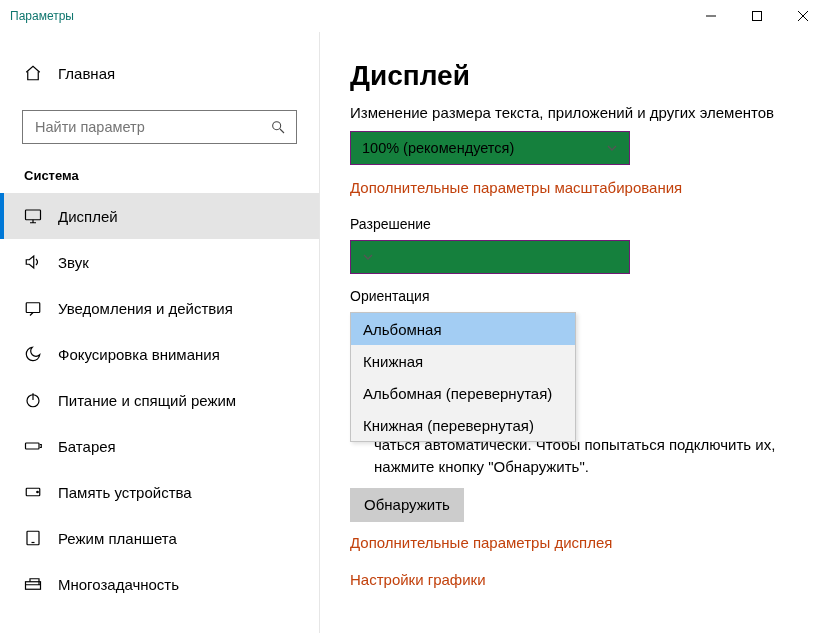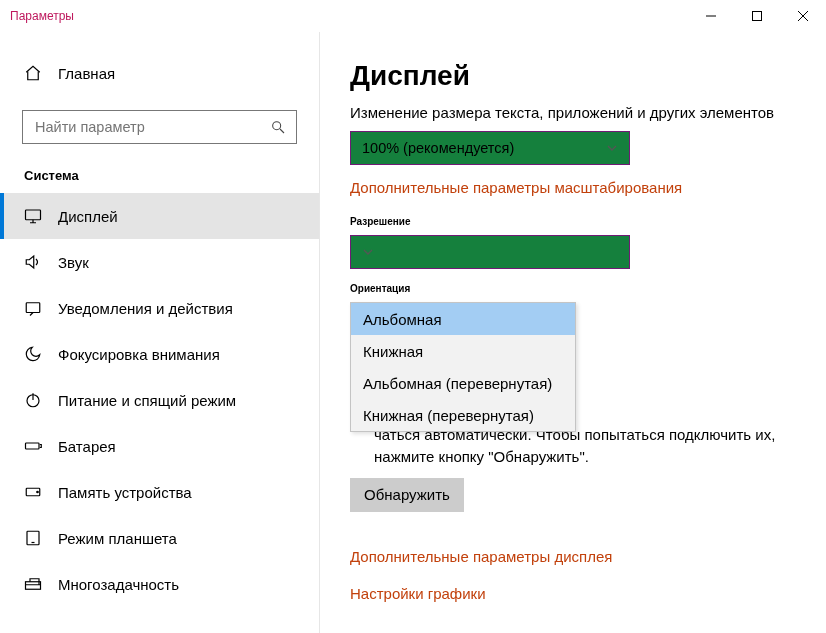--- a/index.html
+++ b/index.html
@@ -18,21 +18,21 @@
   
   .titlebar {
     height: 32px;
     display: flex;
     align-items: center;
     justify-content: space-between;
     padding-left: 10px;
   }
   .titlebar .title {
     font-size: 12px;
-    color: #be185d;
+    color: #0f766e;
   }
   .titlebar .win-controls {
     display: flex;
     height: 100%;
   }
   .titlebar .win-btn {
     width: 46px;
     display: flex;
     align-items: center;
     justify-content: center;
@@ -147,23 +147,22 @@
     background: #15803d;
   }
   .combo .chev { color: #555; }
   .link {
     color: #c2410c;
     display: inline-block;
     margin-bottom: 20px;
     font-size: 15px;
   }
   .label-sm {
-    font-size: 10px;
+    font-size: 14px;
     margin-bottom: 8px;
-    font-weight: bold;
   }
 
   
   .orient-wrap {
     position: relative;
     width: 280px;
     margin-bottom: 14px;
   }
   .orient-list {
     position: absolute;
@@ -197,21 +196,21 @@
   }
 
   .btn-grey {
     background: #cccccc;
     border: none;
     height: 34px;
     padding: 0 14px;
     font-size: 15px;
     font-family: inherit;
     cursor: default;
-    margin-bottom: 36px;
+    margin-bottom: 12px;
     display: inline-block;
   }
 
   svg { display: block; }
 </style>
 </head>
 <body>
 
 <div class="titlebar">
   <span class="title">Параметры</span>

